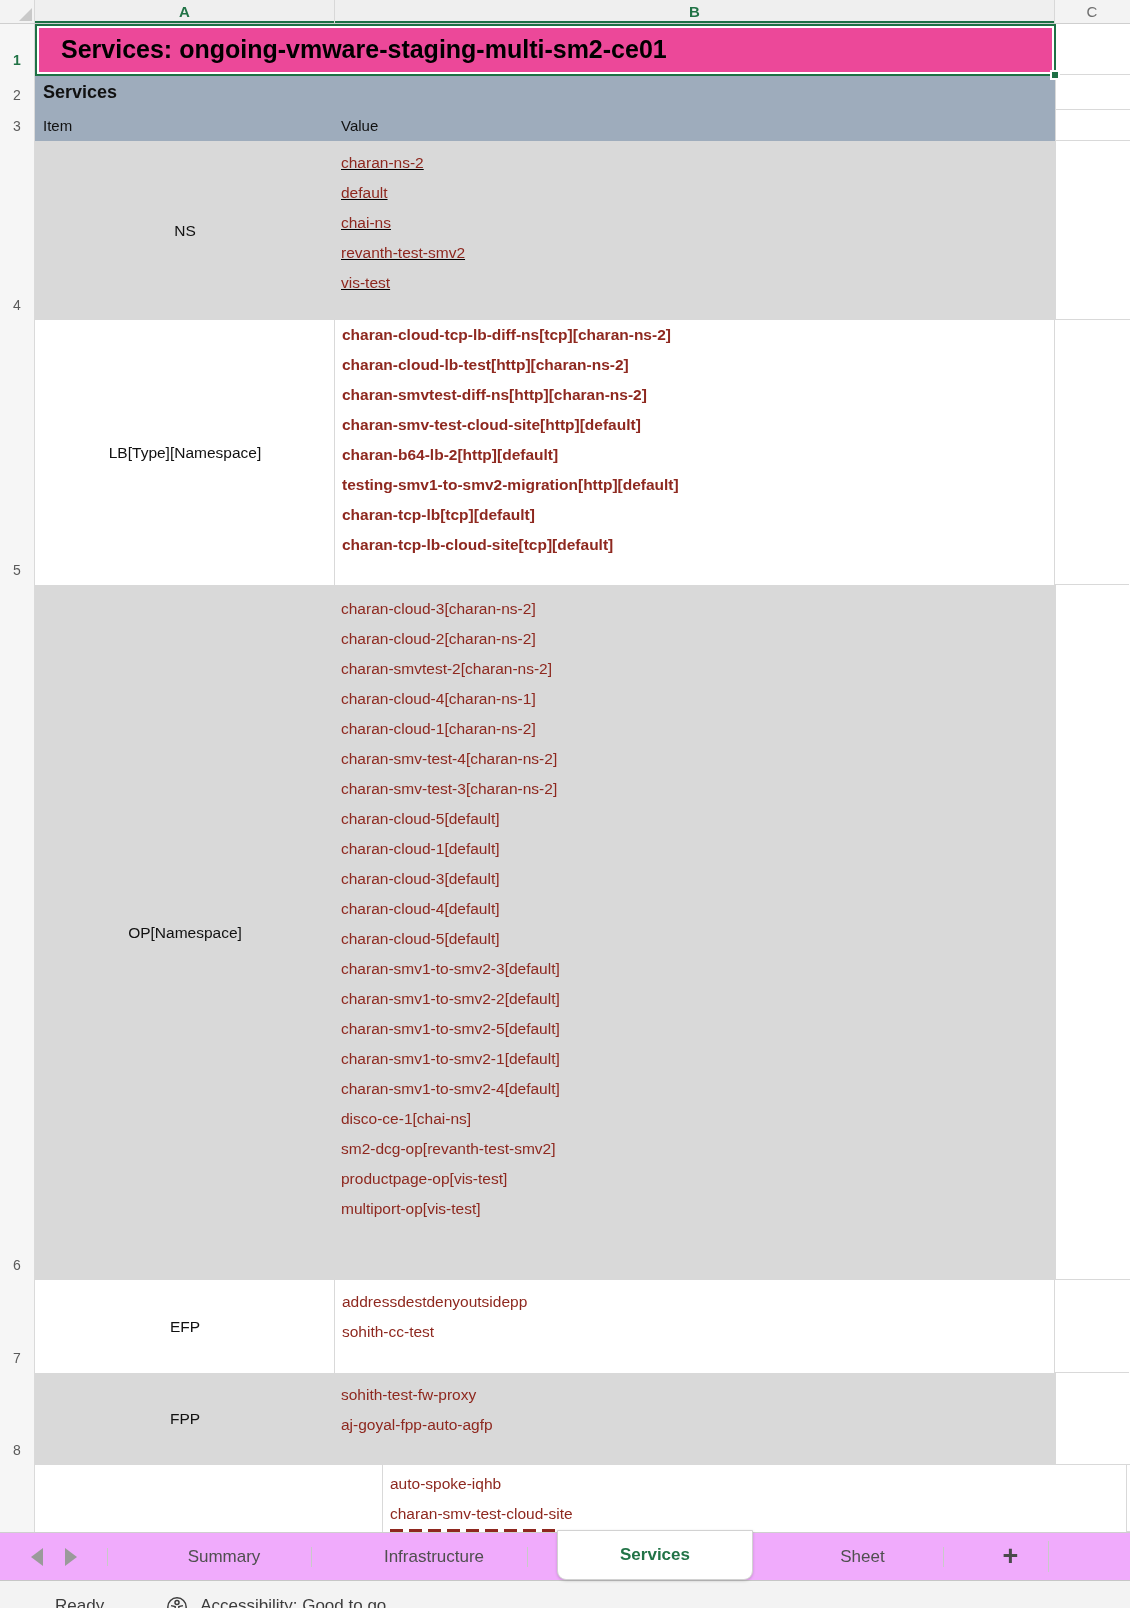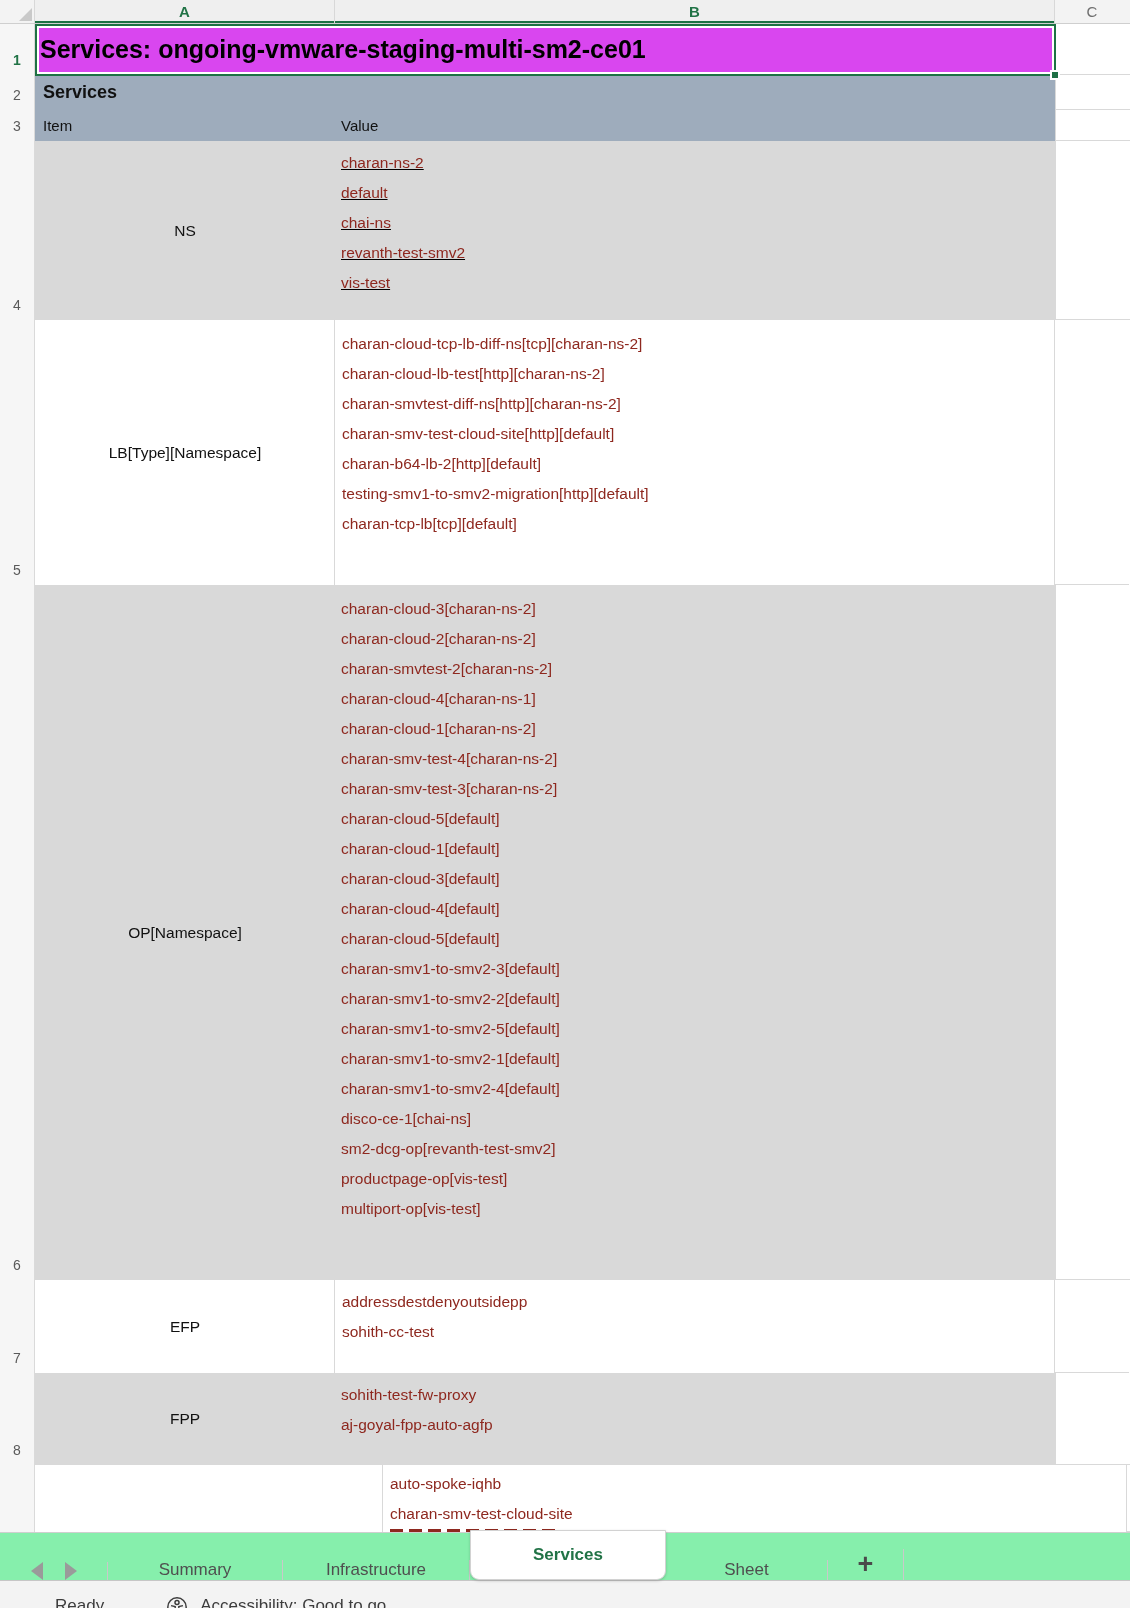--- a/index.html
+++ b/index.html
@@ -23,21 +23,21 @@
   .row { display:flex; position:relative; }
   .gutter { width:35px; background:#F6F6F6; border-right:1px solid #DADADA;
     display:flex; align-items:flex-end; justify-content:center;
     font-size:14px; color:#5A5A5A; padding-bottom:7px; flex:0 0 35px; }
   .gutter.selrow { color:#217346; font-weight:bold; }
   .ccol { width:75px; flex:0 0 75px; background:#fff; border-left:1px solid #D9D9D9; border-bottom:1px solid #D9D9D9; }
 
   
   .mergedAB { width:1020px; flex:0 0 1020px; display:flex; align-items:center; }
   .r1 { height:51px; }
-  .r1 .titlecell { background:#d946ef; padding-left:5px; font-size:25px; font-weight:bold; color:#000;
+  .r1 .titlecell { background:#ec4899; padding-left:26px; font-size:25px; font-weight:bold; color:#000;
     white-space:nowrap; overflow:hidden; }
   .r2 { height:35px; }
   .r2 .sectioncell { background:#9EACBC; padding-left:8px; font-size:18px; font-weight:bold; color:#111; }
   .r3 { height:31px; }
   .r3 .itemhead { width:300px; flex:0 0 300px; background:#9EACBC; padding-left:8px; font-size:15px; color:#111; display:flex; align-items:center; }
   .r3 .valuehead { width:720px; flex:0 0 720px; background:#9EACBC; padding-left:6px; font-size:15px; color:#111; display:flex; align-items:center; }
 
   
   .selbox { position:absolute; left:35px; top:0; width:1021px; height:52px;
     border:2px solid #1E7145; box-shadow:inset 0 0 0 2px #FFFFFF; pointer-events:none; z-index:5; }
@@ -46,33 +46,33 @@
 
   
   .itemcol { width:300px; flex:0 0 300px; display:flex; align-items:center; justify-content:center;
     font-size:15.5px; color:#111; }
   .valcol { width:720px; flex:0 0 720px; padding-left:6px; overflow:hidden; }
   .val { height:30px; line-height:30px; font-size:15.5px; color:#8E281F; white-space:nowrap; }
   .gray .itemcol, .gray .valcol { background:#D9D9D9; }
   .white .valcol { border-left:1px solid #D9D9D9; margin-left:-1px; padding-left:7px; }
 
   .r4 { height:179px; } .r4 .valcol { padding-top:7px;text-decoration:underline; }
-  .r5 { height:265px; } .r5 .valcol { padding-top:9px; }
+  .r5 { height:265px; } .r5 .valcol { padding-top:0;font-weight:bold; }
   .r6 { height:695px; } .r6 .valcol { padding-top:9px; }
   .r7 { height:93px;  } .r7 .valcol { padding-top:7px; }
   .r8 { height:92px;  } .r8 .valcol { padding-top:7px; }
   .r9 { height:67px;gap:24px;  } .r9 .valcol { padding-top:4px; }
   .r9 { overflow:hidden; }
   .clip-sliver { height:30px; width:165px;
     background:repeating-linear-gradient(90deg,#8E281F 0 13px,transparent 13px 19px);
     background-size:100% 3px; background-repeat:no-repeat; }
 
   
-  .tabstrip { height:48px; background:#86efac; border-top:1px solid #CFCFCF;
-    display:flex; align-items:flex-end; position:relative; }
+  .tabstrip { height:48px; background:#f0abfc; border-top:1px solid #CFCFCF;
+    display:flex; align-items:center; position:relative;gap:29px; }
   .navarrows { width:108px; flex:0 0 108px; display:flex; align-items:center; justify-content:center;
     gap:22px; border-right:1px solid #C9C9C9; }
   .arrow { width:0; height:0; border-top:9px solid transparent; border-bottom:9px solid transparent; }
   .arrow.left  { border-right:12px solid #9A9A9A; }
   .arrow.right { border-left:12px solid #9A9A9A; }
   .tab { display:flex; align-items:center; justify-content:center; font-size:17px; color:#4F4F4F;
     border-right:1px solid #C9C9C9; }
   .tab.summary { width:175px; }
   .tab.infrastructure { width:187px; }
   .tab.sheet { width:162px; }
@@ -145,20 +145,21 @@
     <div class="itemcol">LB[Type][Namespace]</div>
     <div class="valcol">
 
     <div class="val">charan-cloud-tcp-lb-diff-ns[tcp][charan-ns-2]</div>
         <div class="val">charan-cloud-lb-test[http][charan-ns-2]</div>
         <div class="val">charan-smvtest-diff-ns[http][charan-ns-2]</div>
         <div class="val">charan-smv-test-cloud-site[http][default]</div>
         <div class="val">charan-b64-lb-2[http][default]</div>
         <div class="val">testing-smv1-to-smv2-migration[http][default]</div>
         <div class="val">charan-tcp-lb[tcp][default]</div>
+        <div class="val">charan-tcp-lb-cloud-site[tcp][default]</div>
       </div>
     <div class="ccol"></div>
   </div>
 
   <div class="row r6 gray">
     <div class="gutter">6</div>
     <div class="itemcol">OP[Namespace]</div>
     <div class="valcol">
 
     <div class="val">charan-cloud-3[charan-ns-2]</div>

